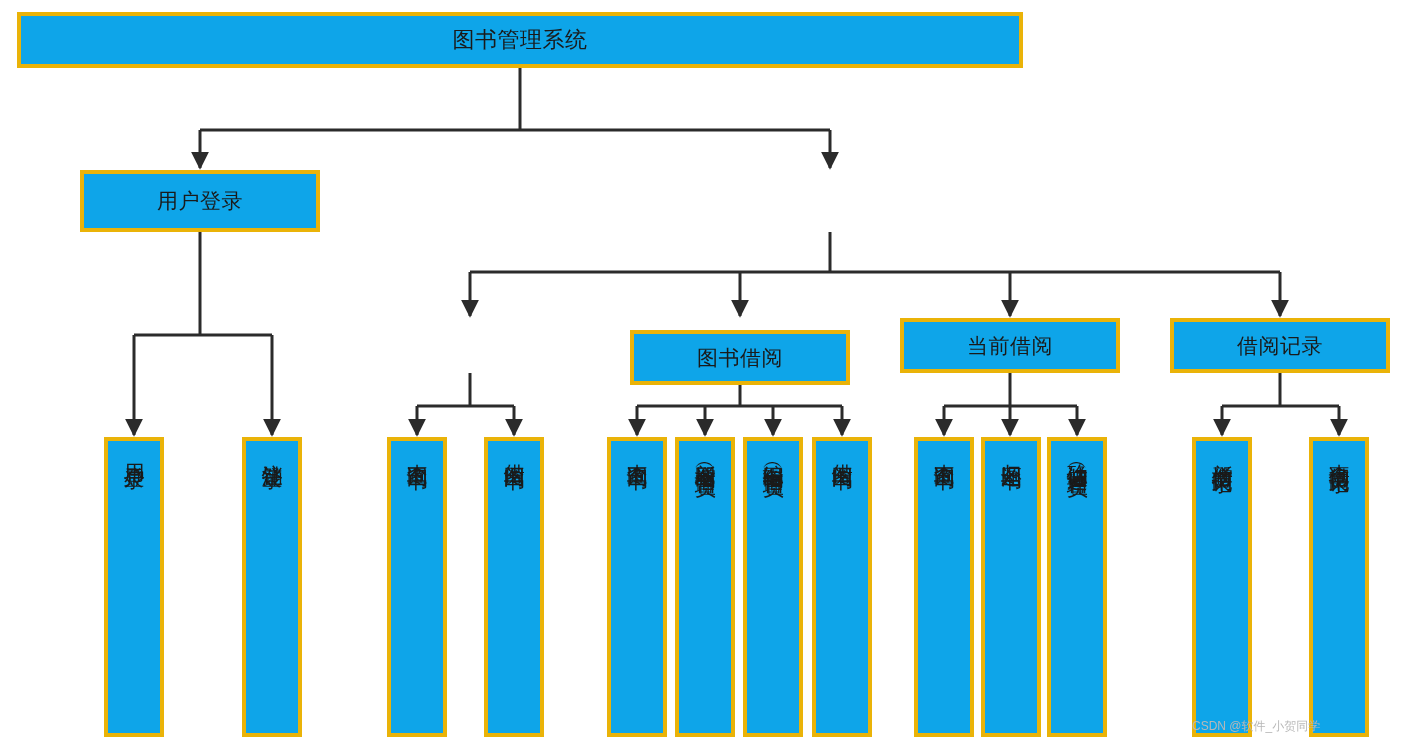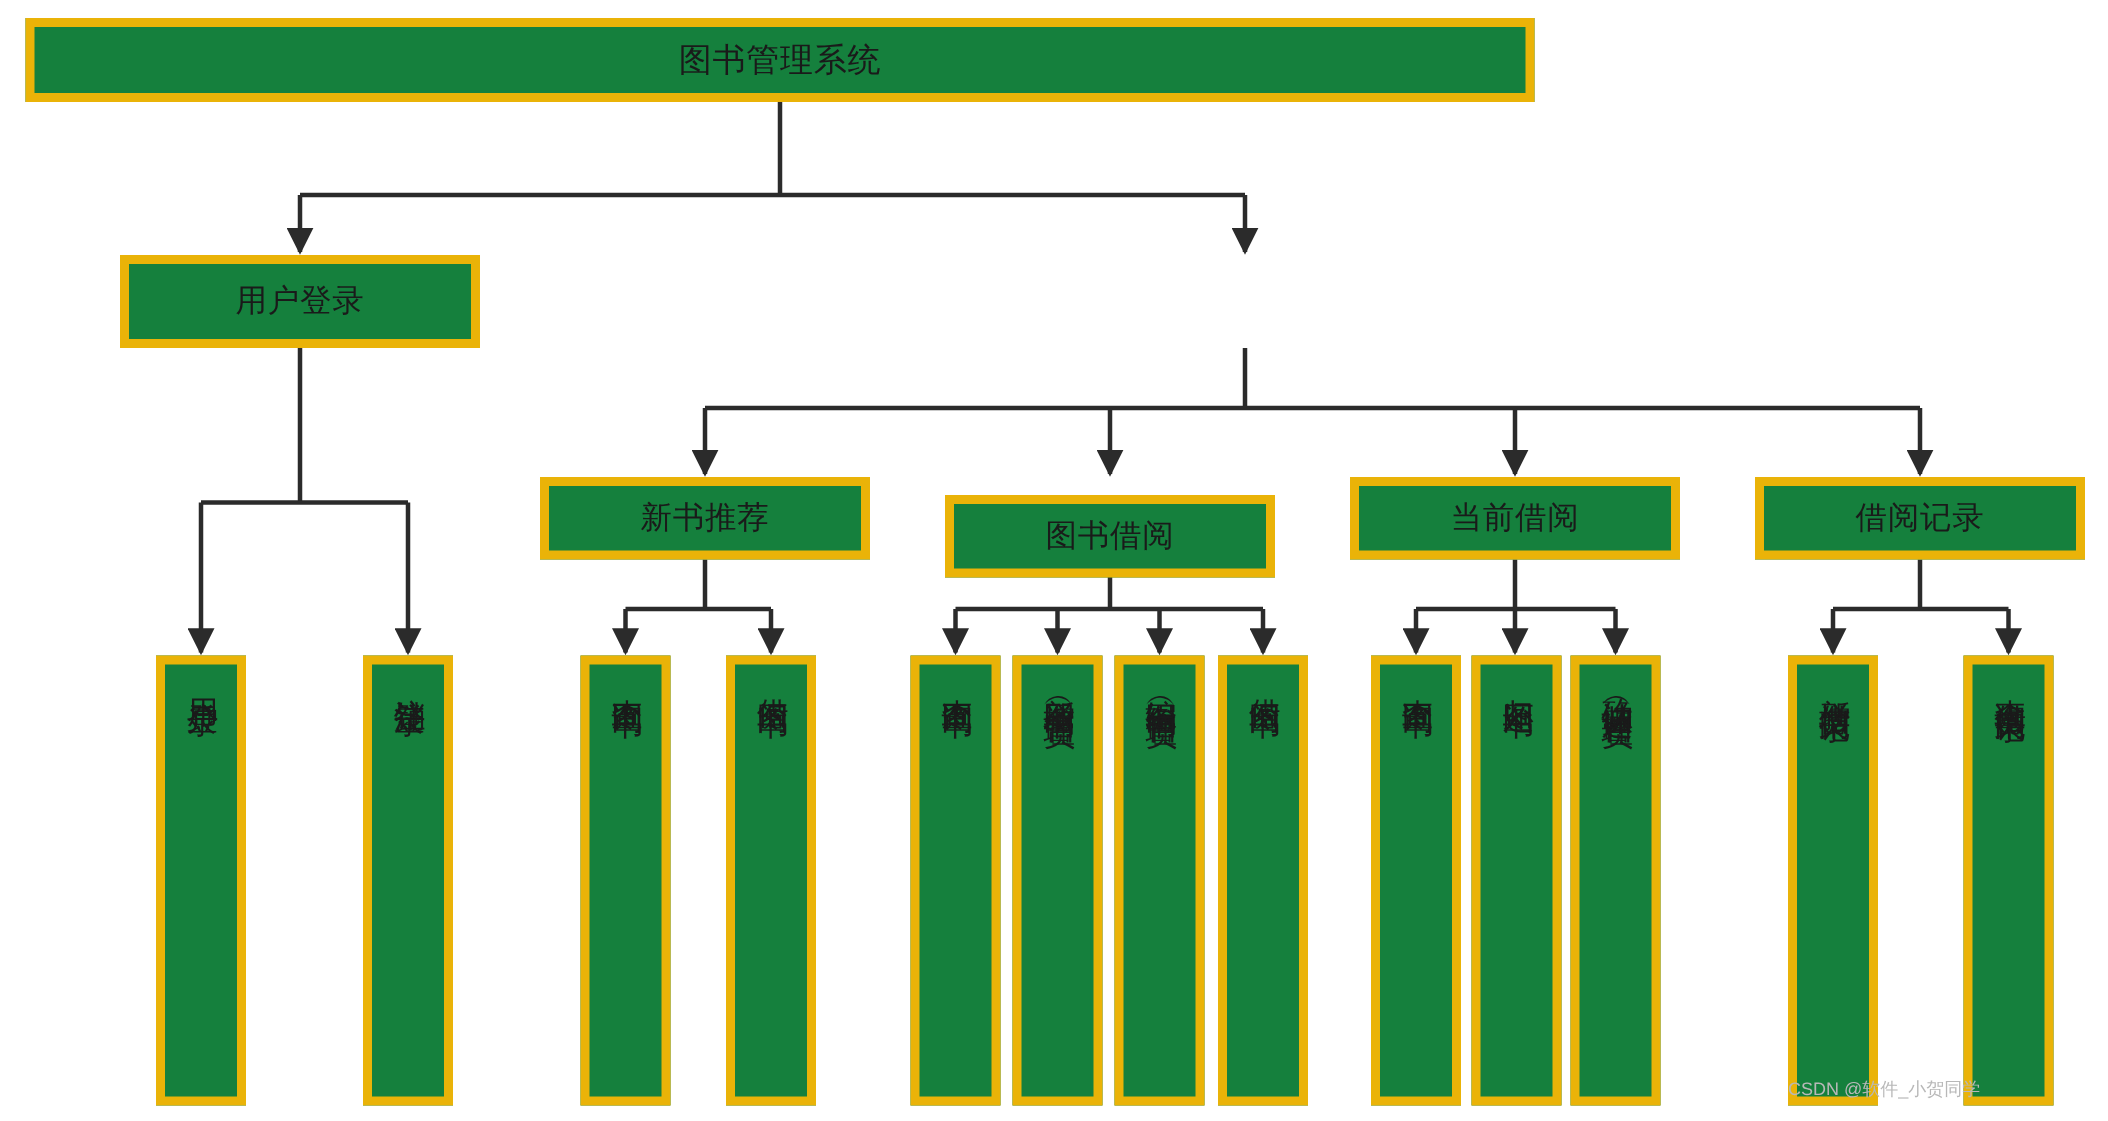--- a/index.html
+++ b/index.html
@@ -22,22 +22,22 @@
     position: absolute;
     left: 0;
     top: 0;
     width: 1405px;
     height: 747px;
     pointer-events: none;
   }
   .node {
     position: absolute;
     box-sizing: border-box;
-    background: #15803d;
-    border: 6px solid #eab308;
+    background: #0ea5e9;
+    border: 4px solid #eab308;
     display: flex;
     align-items: center;
     justify-content: center;
     color: #1a1a1a;
     z-index: 2;
   }
   .node-label {
     font-size: 21px;
     line-height: 1.2;
     letter-spacing: 0.5px;
@@ -131,23 +131,20 @@
   </svg>
 
   <div class="node h" id="node-root" style="left:17px; top:12px; width:1006px; height:56px;">
     <span class="node-label">图书管理系统</span>
   </div>
 
   <div class="node h" style="left:80px; top:170px; width:240px; height:62px;">
     <span class="node-label">用户登录</span>
   </div>
 
-  <div class="node h" style="left:360px; top:318px; width:220px; height:55px;">
-    <span class="node-label">新书推荐</span>
-  </div>
   <div class="node h" style="left:630px; top:318px; width:220px; height:55px;margin-top:12px;">
     <span class="node-label">图书借阅</span>
   </div>
   <div class="node h" style="left:900px; top:318px; width:220px; height:55px;">
     <span class="node-label">当前借阅</span>
   </div>
   <div class="node h" style="left:1170px; top:318px; width:220px; height:55px;">
     <span class="node-label">借阅记录</span>
   </div>
 

